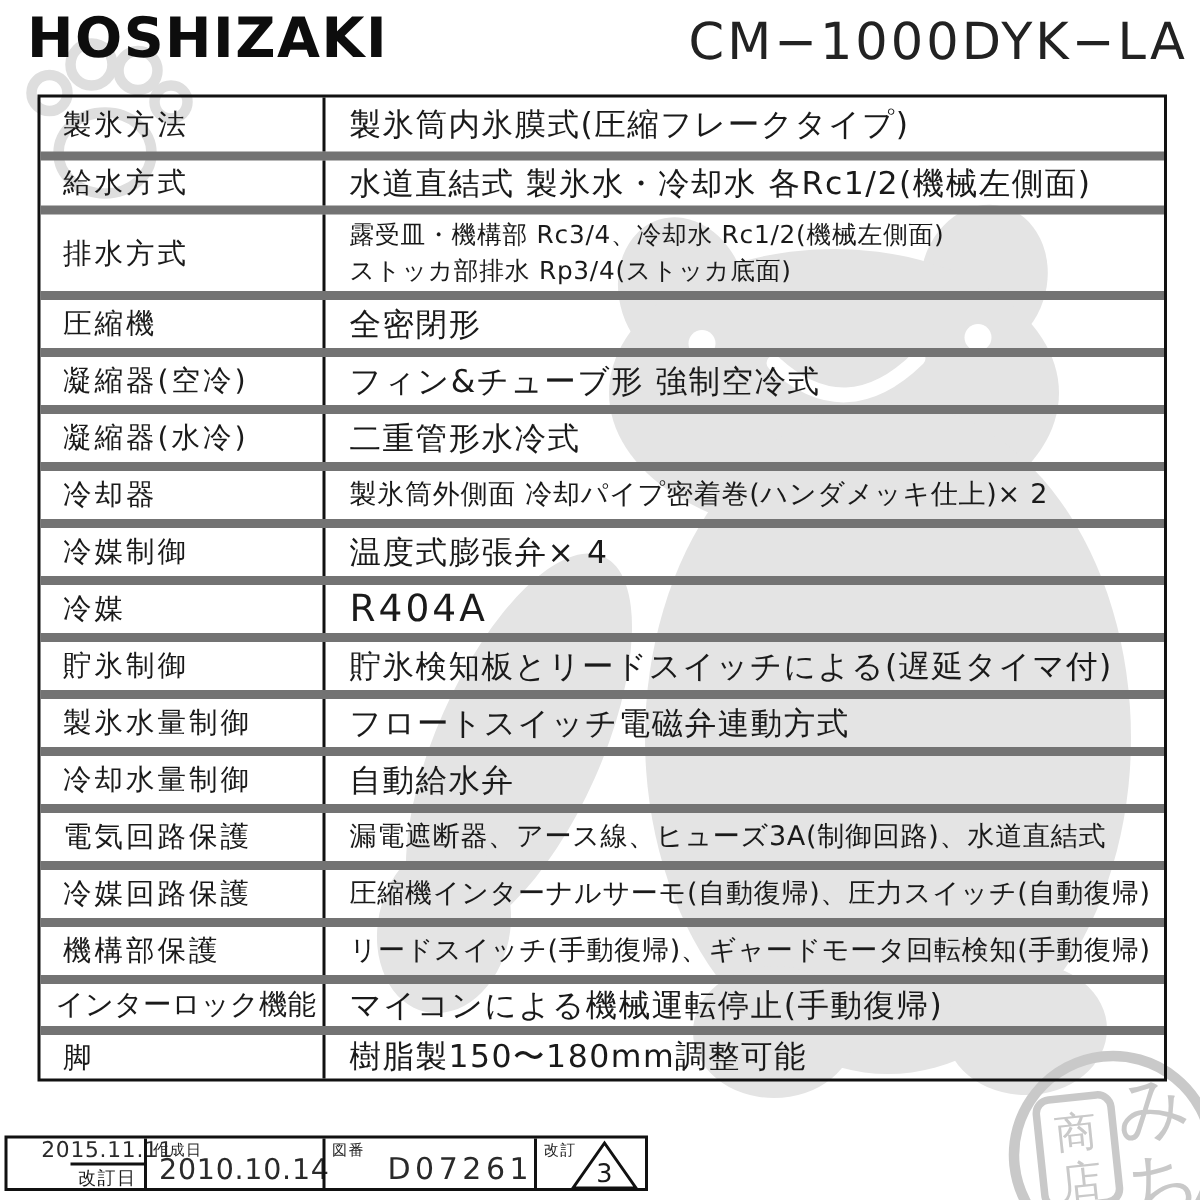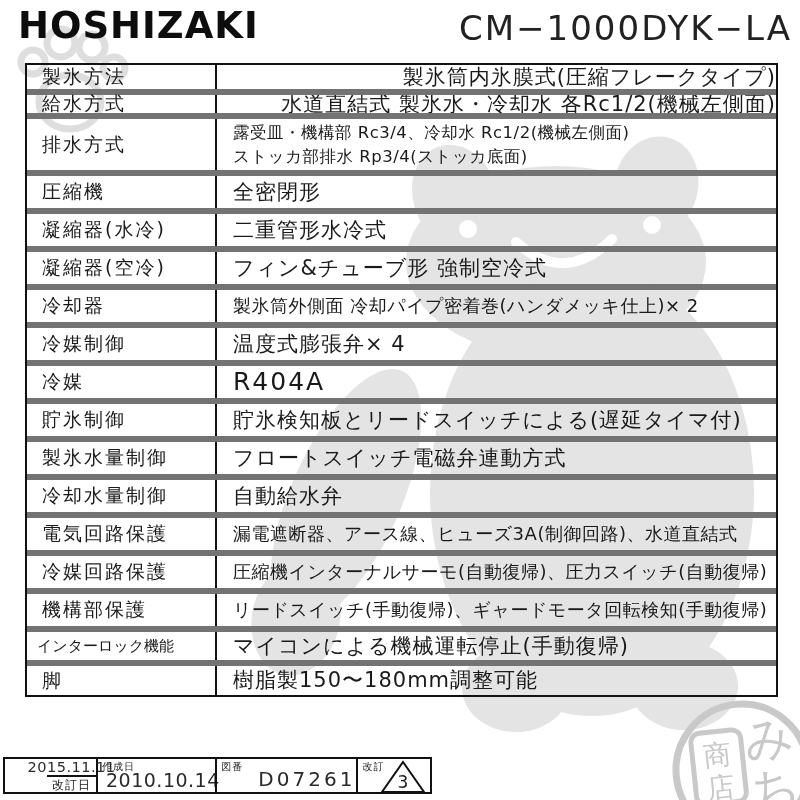--- a/index.html
+++ b/index.html
@@ -22,30 +22,30 @@
   
   .wm { position:absolute; left:0; top:0; z-index:0; pointer-events:none; }
   .content { position:absolute; left:0; top:0; width:800px; height:800px; z-index:1; }
   
   .spec-table {
     position:absolute; left:25px; top:63px; width:753px;
     border:2px solid #111; background:transparent;
   }
   .row { display:flex; height:38px; border-top:6px solid #737373; }
   .row:first-child { border-top:none; }
-  .row.h40 { height:24px;text-align:right; }
+  .row.h40 { height:36px; }
   .row.h57 { height:57px; }
   .row.h34 { height:34px; }
   .row.h35 { height:35px; }
   .cell-label {
     width:190px; flex:0 0 190px; border-right:2px solid #111;
     display:flex; align-items:center; padding-left:15px;
     font-size:19px; letter-spacing:2px; white-space:nowrap;
   }
-  .cell-label.sm { font-size:15px; letter-spacing:0; padding-left:10px; }
+  .cell-label.sm { font-size:19px; letter-spacing:0; padding-left:10px; }
   .cell-value {
     flex:1; display:flex; flex-direction:column; justify-content:center;
     padding-left:16px; font-size:21px; letter-spacing:1px; white-space:nowrap;
     overflow:hidden;
   }
   .cell-value.md { font-size:18px; letter-spacing:0.5px; }
   .cell-value.sm { font-size:16.5px; letter-spacing:0.5px; }
   .cell-value.lg { font-size:25px; letter-spacing:2px; }
   .vline { line-height:1.45; }
   
@@ -145,29 +145,29 @@
         <span class="vline">ストッカ部排水 Rp3/4(ストッカ底面)</span>
       </div>
     </div>
     <div class="row">
       <div class="cell-label">圧縮機</div>
       <div class="cell-value">
           <span class="vline">全密閉形</span>
         </div>
     </div>
     <div class="row">
+      <div class="cell-label">凝縮器(空冷)</div>
+      <div class="cell-value">
+          <span class="vline">フィン&amp;チューブ形 強制空冷式</span>
+        </div>
+    </div>
+    <div class="row">
       <div class="cell-label">凝縮器(水冷)</div>
       <div class="cell-value">
           <span class="vline">二重管形水冷式</span>
-        </div>
-    </div>
-    <div class="row">
-      <div class="cell-label">凝縮器(空冷)</div>
-      <div class="cell-value">
-          <span class="vline">フィン&amp;チューブ形 強制空冷式</span>
         </div>
     </div>
     <div class="row">
       <div class="cell-label">冷却器</div>
       <div class="cell-value md">
           <span class="vline">製氷筒外側面  冷却パイプ密着巻(ハンダメッキ仕上)× 2</span>
         </div>
     </div>
     <div class="row">
       <div class="cell-label">冷媒制御</div>

